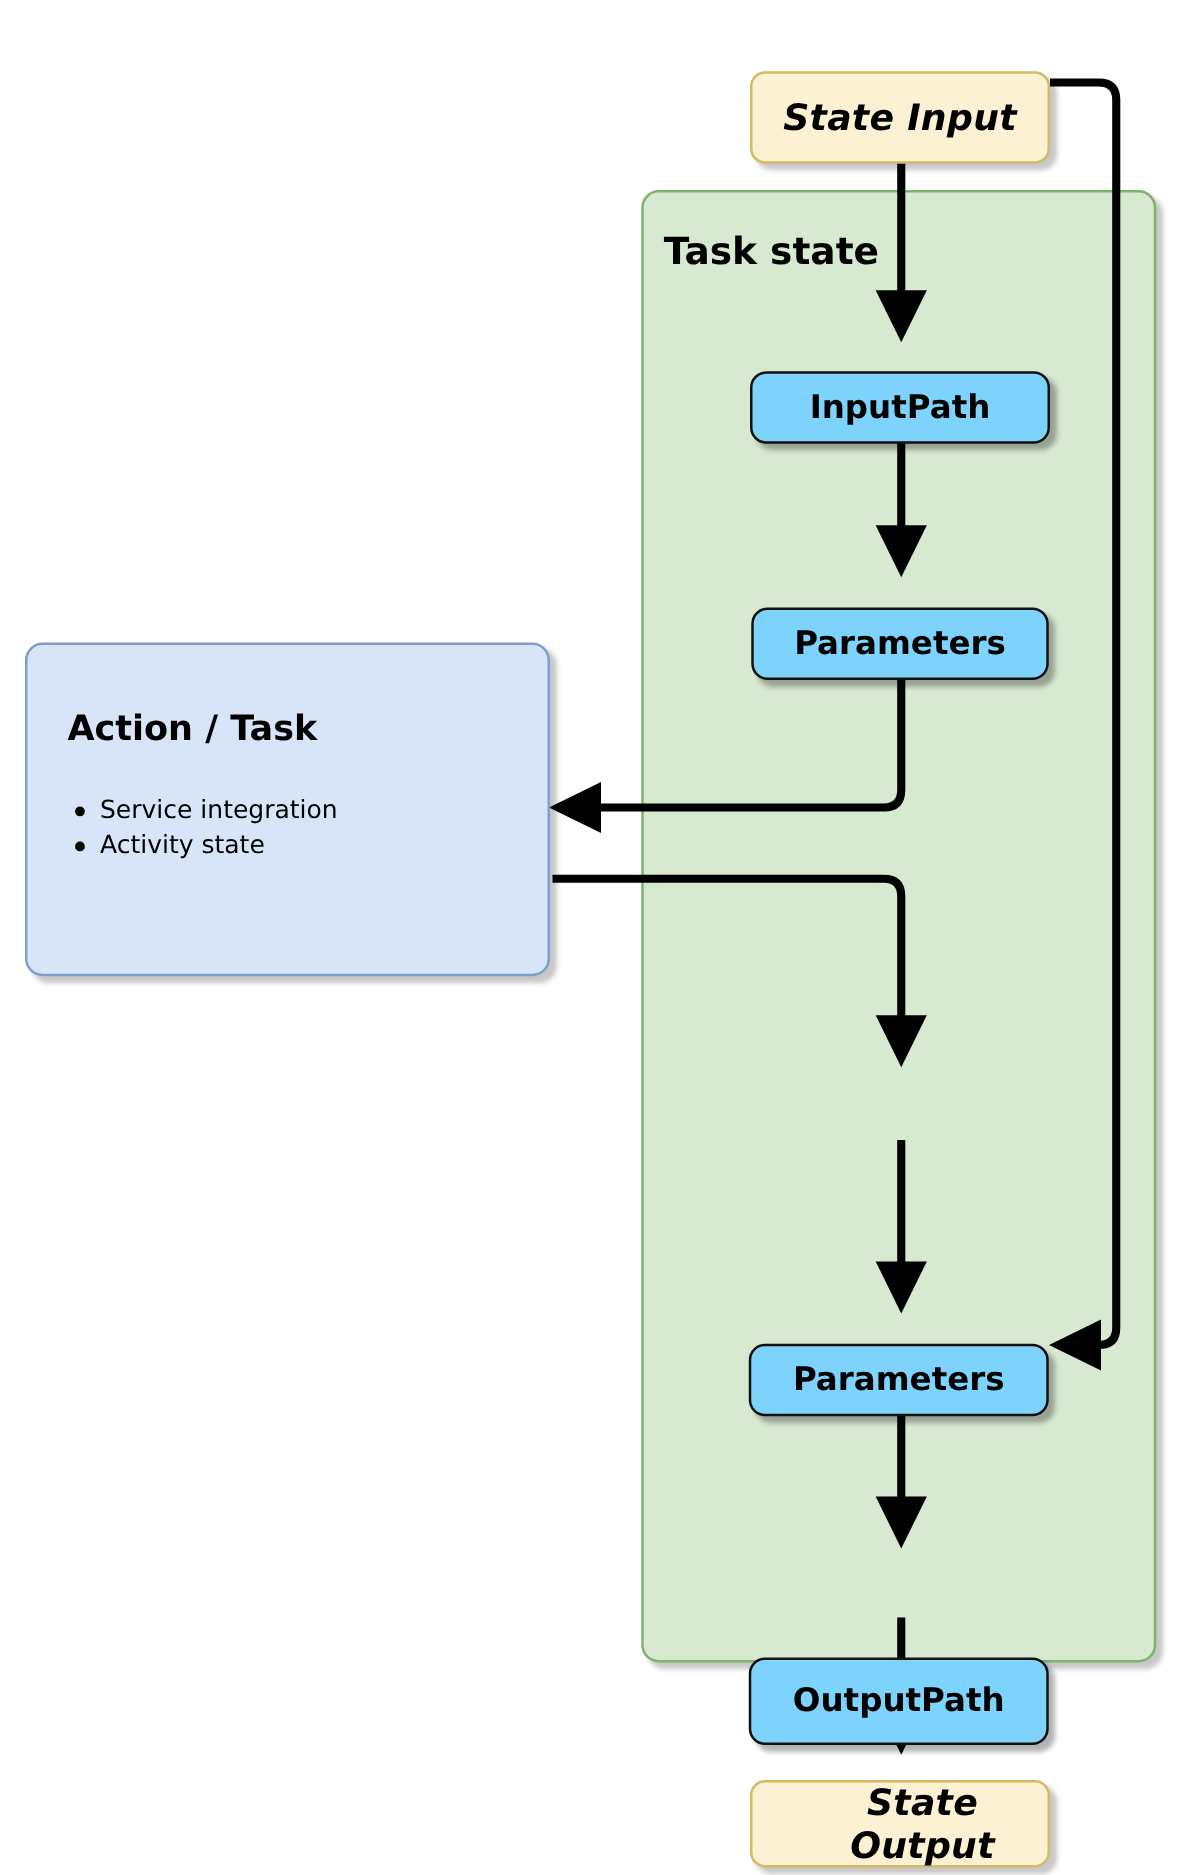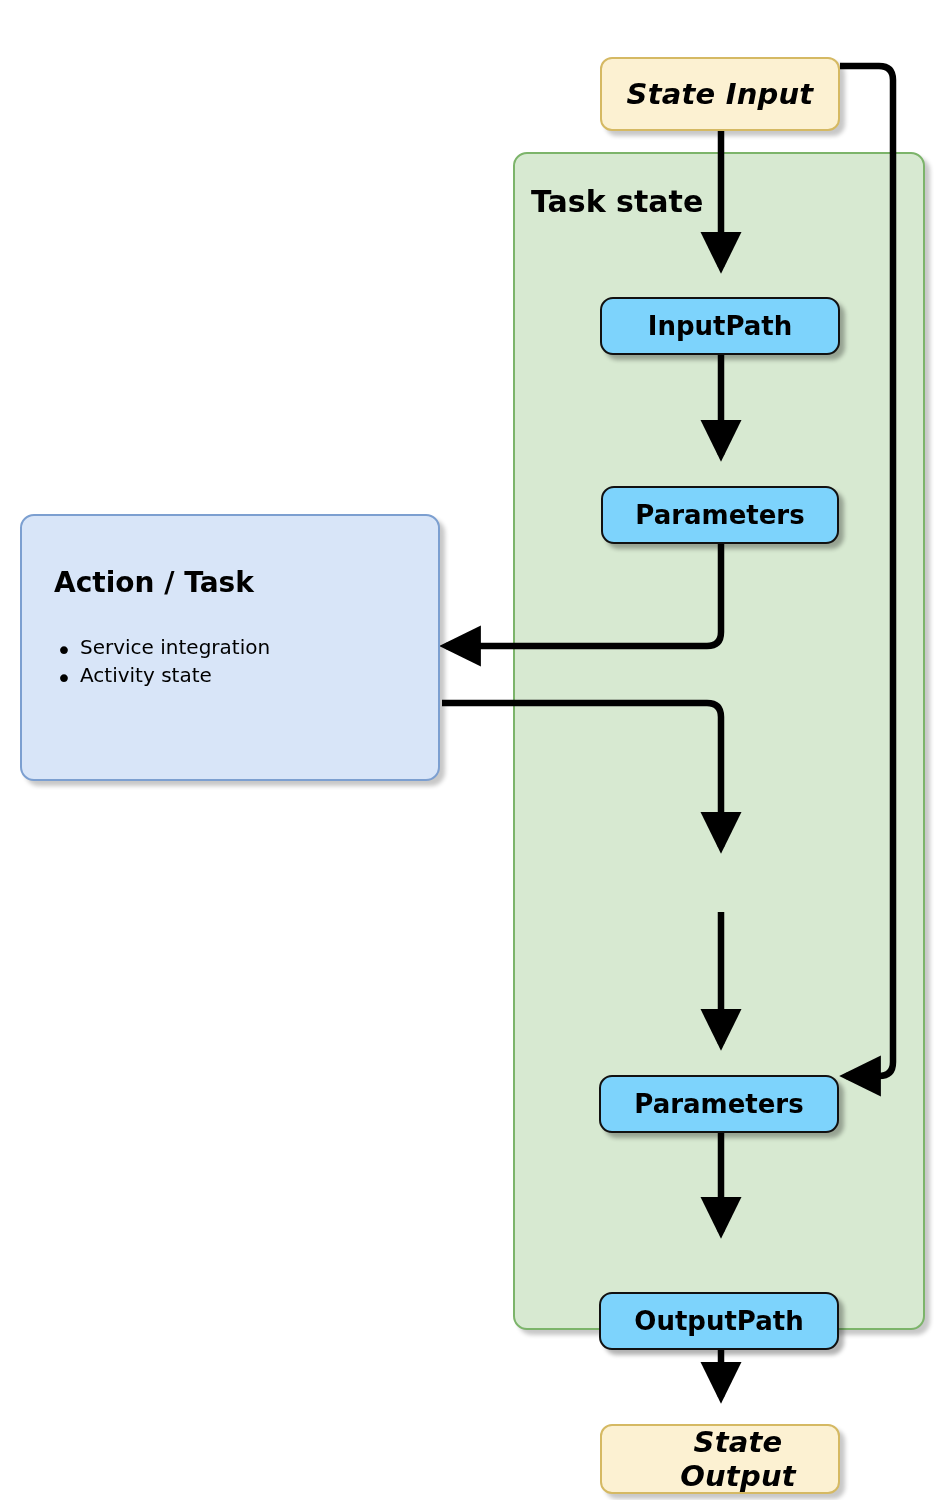--- a/index.html
+++ b/index.html
@@ -161,21 +161,21 @@
 
   <div class="node proc" style="left:601px; top:458px; width:238px; height:58px;">
     <span>Parameters</span>
   </div>
 
 
   <div class="node proc" style="left:599px; top:1047px; width:240px; height:58px;">
     <span>Parameters</span>
   </div>
 
-  <div class="node proc" style="left:599px; top:1264px; width:240px; height:58px;">
+  <div class="node proc" style="left:599px; top:1298px; width:240px; height:70px;">
     <span>OutputPath</span>
   </div>
 
   <div class="node terminator" style="left:600px; top:1396px; width:240px; height:70px;padding-left:36px;">
     <span>State Output</span>
   </div>
 
   <div class="action-box" style="left:20px; top:514px; width:420px; height:267px;">
     <div class="action-title">Action / Task</div>
     <ul class="action-list">

